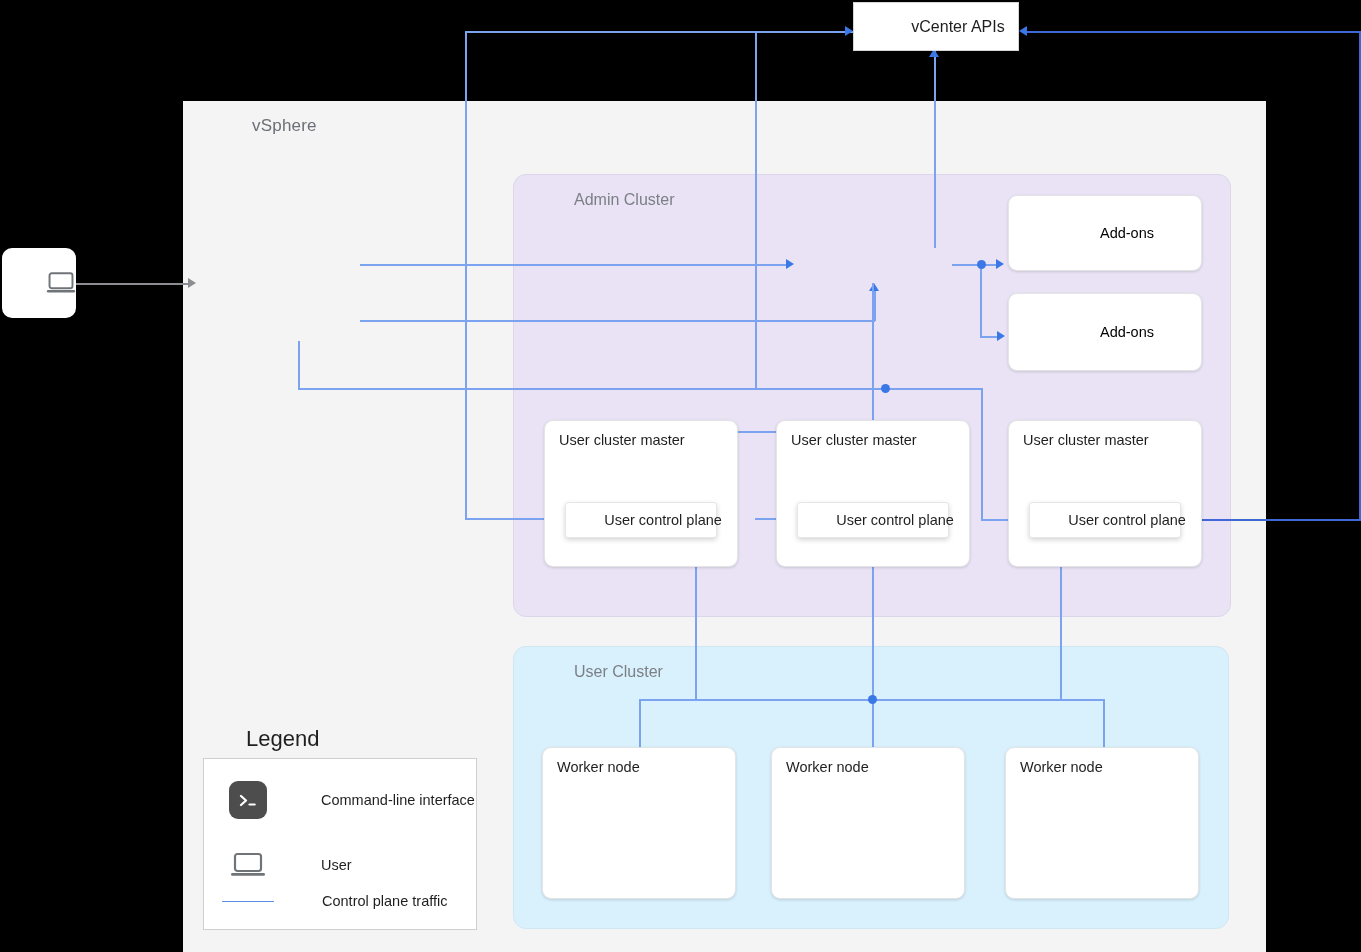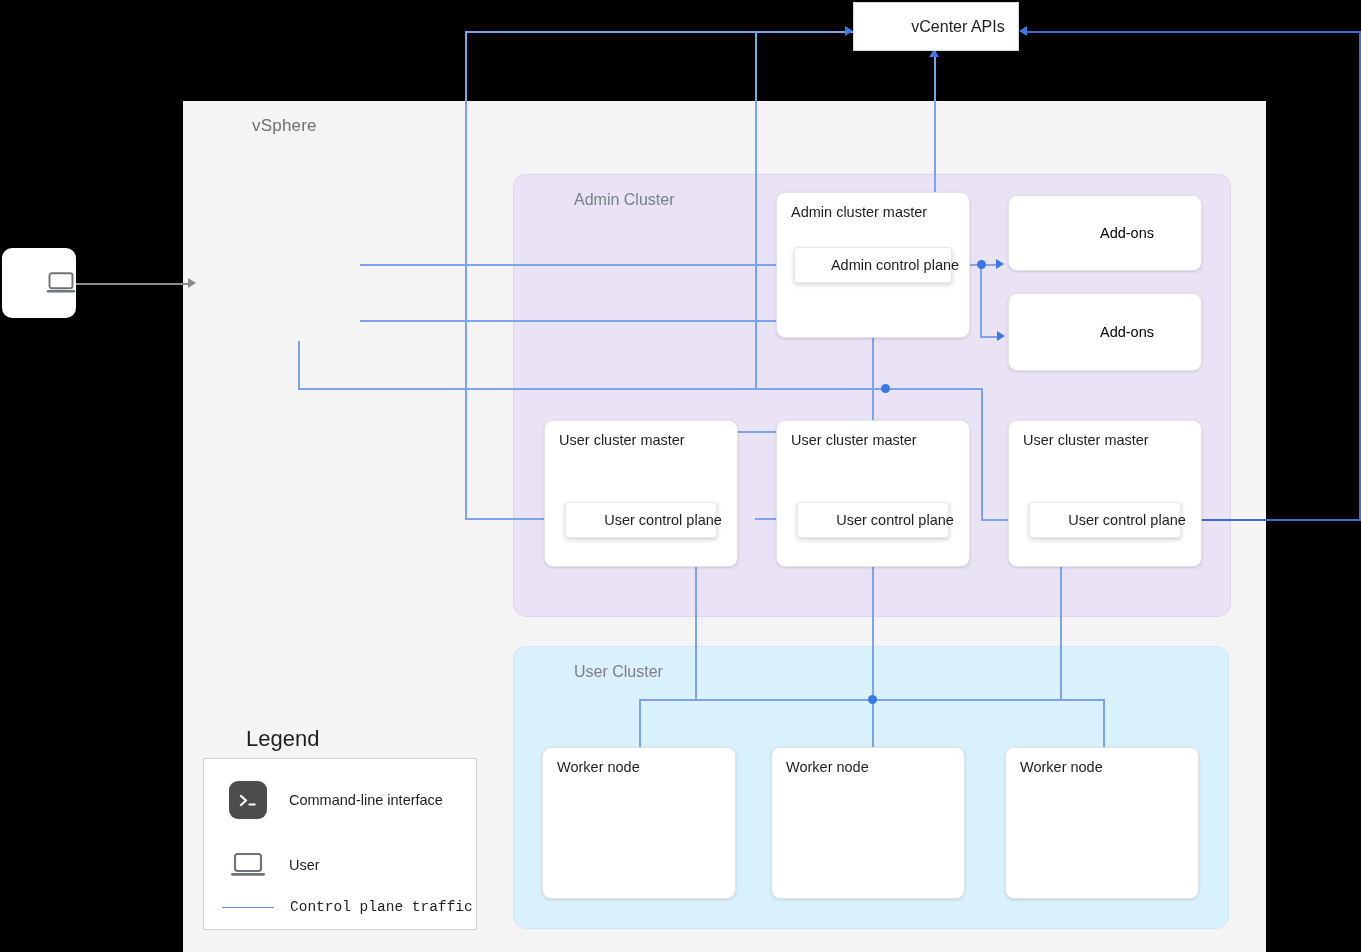--- a/index.html
+++ b/index.html
@@ -58,24 +58,24 @@
   #ucm1{left:544px;} #ucm2{left:776px;} #ucm3{left:1008px;}
   .ucp{width:152px;height:36px;top:502px;}
   #ucp1{left:565px;} #ucp2{left:797px;} #ucp3{left:1029px;}
 
   .worker{width:194px;height:152px;top:747px;}
   #w1{left:542px;} #w2{left:771px;} #w3{left:1005px;}
 
   
   #legend-title{left:202px;top:726px;font-size:22px;color:#1f1f1f;}
   #legend-box{left:203px;top:758px;width:274px;height:172px;background:#fff;border:1px solid #cfcfcf;}
-  .lg-row{position:absolute;display:flex;align-items:center;}
+  .lg-row{position:absolute;display:flex;align-items:center;gap:32px;}
   #lg-cli{left:25px;top:22px;}
   #lg-user{left:25px;top:92px;}
-  #lg-line{left:18px;top:140px;font-family:Liberation Mono, monospace;}
+  #lg-line{left:18px;top:134px;}
   .lg-cli-icon{width:38px;height:38px;border-radius:9px;background:#4d4d4d;
                display:flex;align-items:center;justify-content:center;}
   .lg-text{margin-left:22px;font-size:14.5px;color:#1f1f1f;white-space:nowrap;}
   #lg-line .lg-text{margin-left:16px;}
   .lg-swatch{width:52px;height:0;border-top:1.6px solid #5b8def;}
 
   
   .ln{position:absolute;background:#7ba3ef;}
   .ln-h{height:1.7px;}
   .ln-v{width:1.7px;}
@@ -168,24 +168,20 @@
       <rect x="4" y="2" width="26" height="17" rx="2.5" fill="none" stroke="#6f7479" stroke-width="2.2"></rect>
       <rect x="1" y="21" width="32" height="2.8" rx="1.4" fill="#6f7479"></rect>
     </svg>
   </div>
 
   <div class="abs" id="vcenter">vCenter APIs</div>
 
 
   <div class="abs" id="admin-cluster-label">Admin Cluster</div>
 
-  <div class="abs card" id="acm">
-    <div class="card-title">Admin cluster master</div>
-  </div>
-  <div class="abs plane" id="acp">Admin control plane</div>
 
   <div class="abs card" id="addon1">Add-ons</div>
   <div class="abs card" id="addon2">Add-ons</div>
 
   <div class="abs card ucm" id="ucm1">
     <div class="card-title">User cluster master</div>
   </div>
   <div class="abs card ucm" id="ucm2">
     <div class="card-title">User cluster master</div>
   </div>

